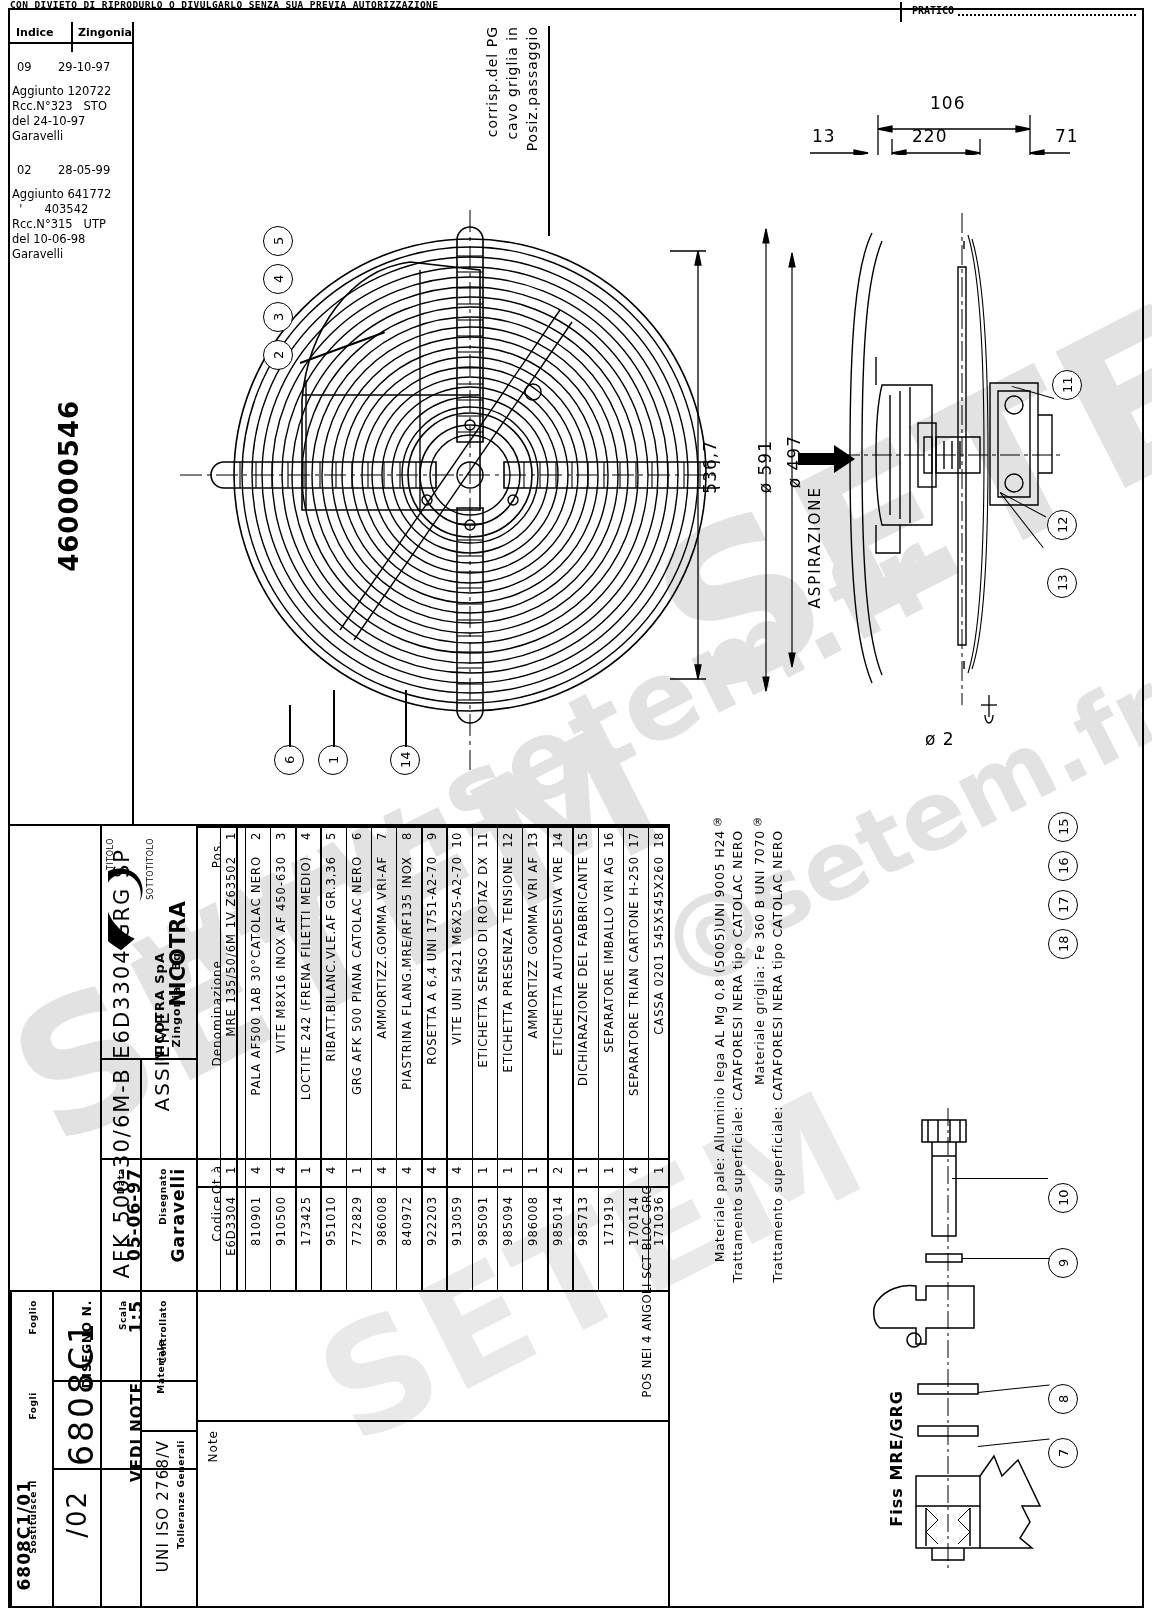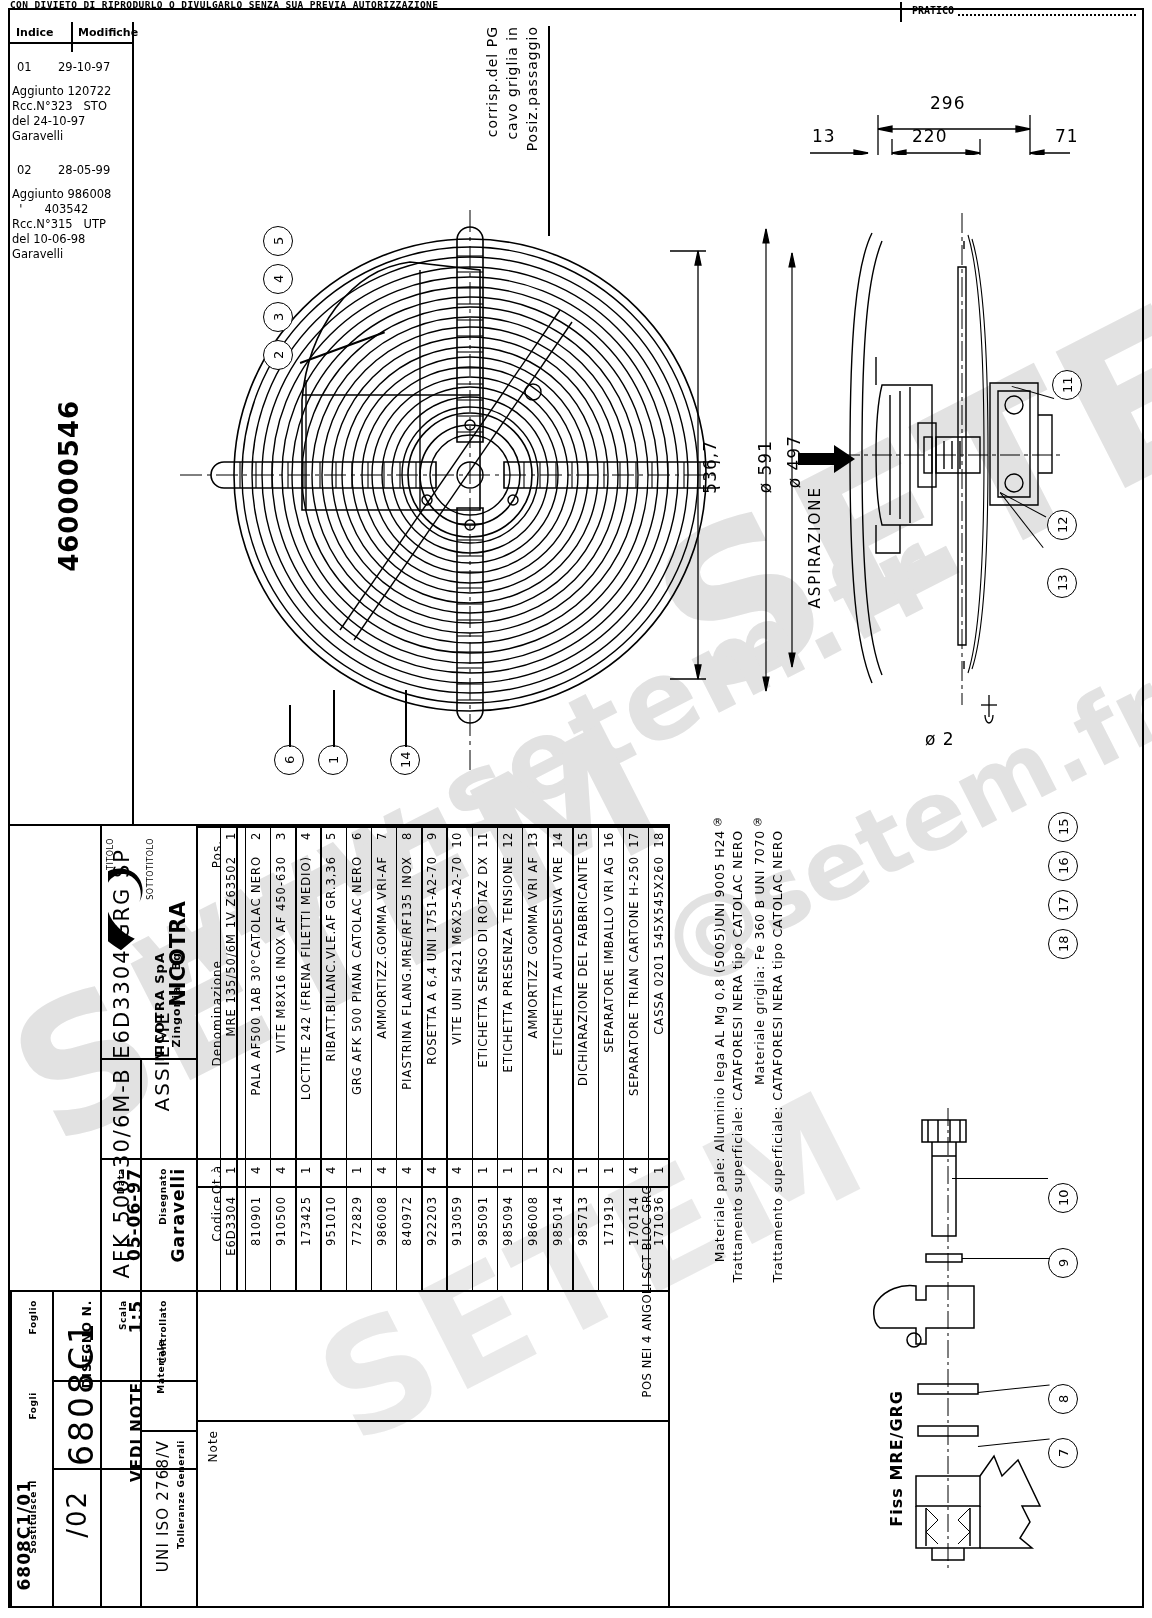--- a/index.html
+++ b/index.html
@@ -72,32 +72,32 @@
 
 <div id="hdrtext">CON DIVIETO DI RIPRODURLO O DIVULGARLO SENZA SUA PREVIA AUTORIZZAZIONE</div>
 <div id="praticoBox"></div>
 <div id="pratico">PRATICO</div>
 <div id="praticoDots"></div>
 
 <div id="revbox"></div>
 <div id="revhdr"></div>
 <div id="revsep"></div>
 <div class="revh" style="left:16px;top:26px;">Indice</div>
-<div class="revh" style="left:78px;top:26px;">Modifiche</div>
-
-<div class="revline" style="left:17px;top:60px;">01</div>
+<div class="revh" style="left:78px;top:26px;">Zingonia</div>
+
+<div class="revline" style="left:17px;top:60px;">09</div>
 <div class="revline" style="left:58px;top:60px;">29-10-97</div>
 <div class="revline" style="left:12px;top:84px;">Aggiunto 120722</div>
 <div class="revline" style="left:12px;top:99px;">Rcc.N°323   STO</div>
 <div class="revline" style="left:12px;top:114px;">del 24-10-97</div>
 <div class="revline" style="left:12px;top:129px;">Garavelli</div>
 
 <div class="revline" style="left:17px;top:163px;">02</div>
 <div class="revline" style="left:58px;top:163px;">28-05-99</div>
-<div class="revline" style="left:12px;top:187px;">Aggiunto 986008</div>
+<div class="revline" style="left:12px;top:187px;">Aggiunto 641772</div>
 <div class="revline" style="left:12px;top:202px;">  '      403542</div>
 <div class="revline" style="left:12px;top:217px;">Rcc.N°315   UTP</div>
 <div class="revline" style="left:12px;top:232px;">del 10-06-98</div>
 <div class="revline" style="left:12px;top:247px;">Garavelli</div>
 
 <div id="bigcode">460000546</div>
 
 <div class="vnote" style="left:524px;top:26px;">Posiz.passaggio</div>
 <div class="vnote" style="left:504px;top:26px;">cavo griglia in</div>
 <div class="vnote" style="left:484px;top:26px;">corrisp.del PG</div>
@@ -294,21 +294,21 @@
     <line x1="112" y1="58" x2="200" y2="58"></line>
     <path d="M112,58 L126,55 L126,61 Z"></path>
     <line x1="112" y1="44" x2="112" y2="70"></line>
     <line x1="200" y1="44" x2="200" y2="70"></line>
     <path d="M200,58 L186,55 L186,61 Z"></path>
 
     <line x1="250" y1="58" x2="290" y2="58"></line>
     <path d="M250,58 L264,55 L264,61 Z"></path>
   </g>
 </svg>
-<div class="dim" style="left:930px;top:93px;">296</div>
+<div class="dim" style="left:930px;top:93px;">106</div>
 <div class="dim" style="left:812px;top:126px;">13</div>
 <div class="dim" style="left:912px;top:126px;">220</div>
 <div class="dim" style="left:1055px;top:126px;">71</div>
 
 <svg class="abs" style="left:660px;top:245px;" width="50" height="440" viewBox="0 0 50 440">
   <g stroke="#000" stroke-width="1.3" fill="#000">
     <line x1="38" y1="6" x2="38" y2="434"></line>
     <path d="M38,6 L35,20 L41,20 Z"></path>
       <path d="M38,434 L35,420 L41,420 Z"></path>
     <line x1="10" y1="6" x2="46" y2="6"></line>

